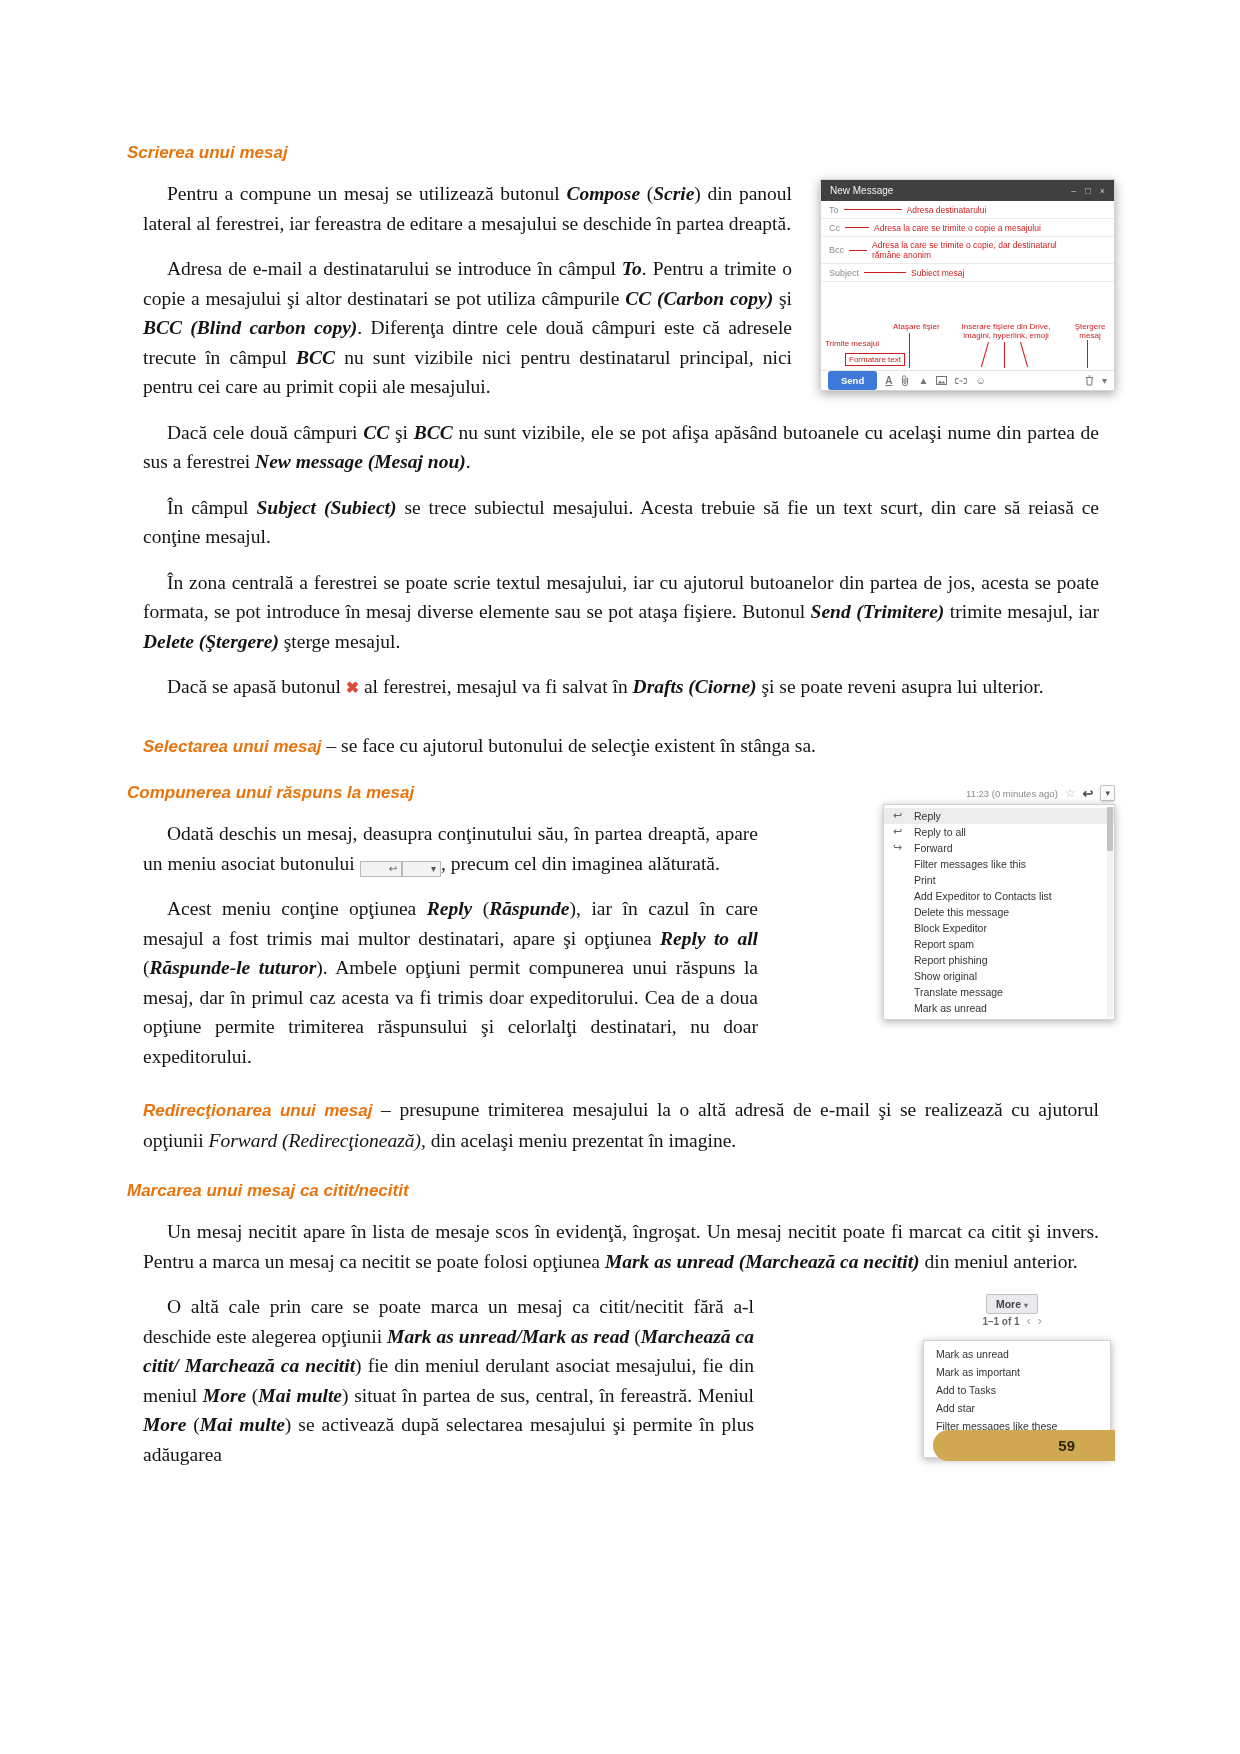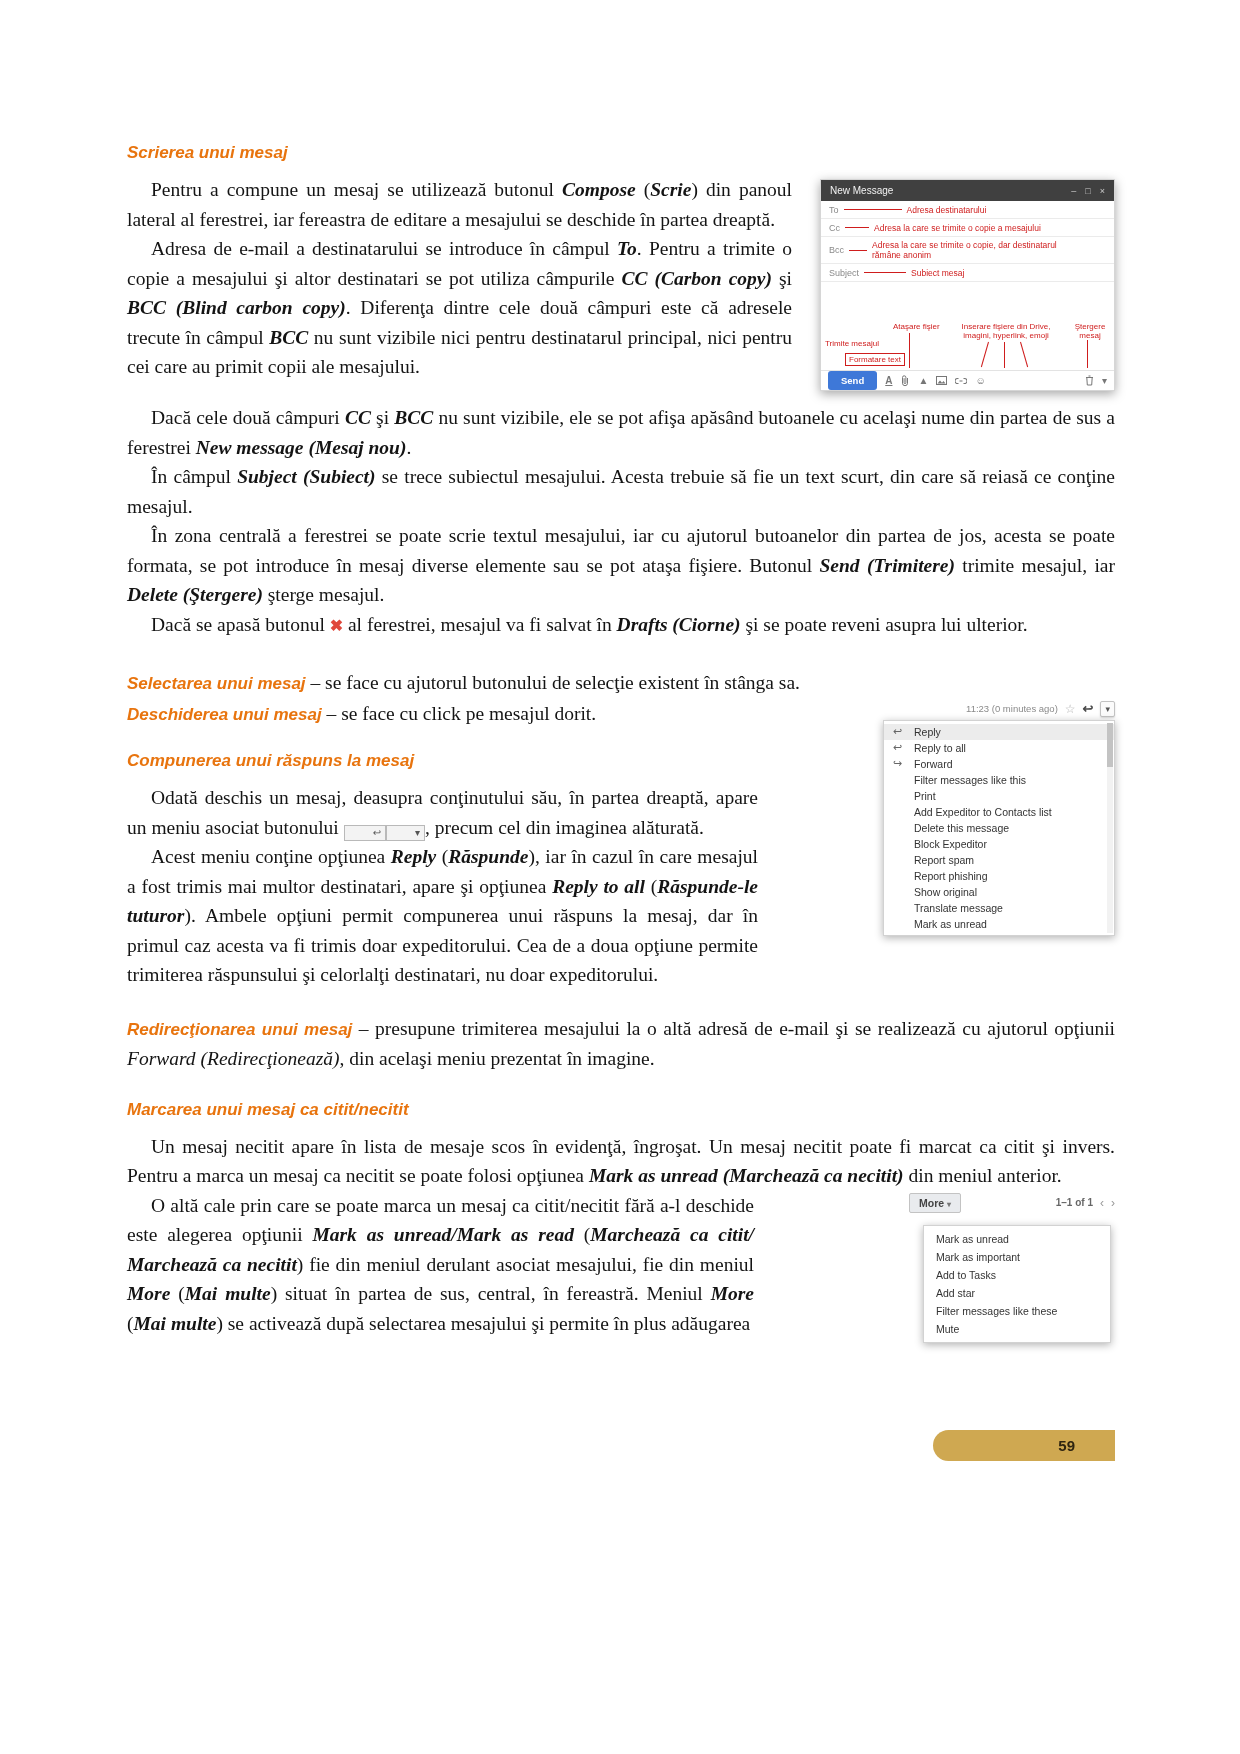--- a/index.html
+++ b/index.html
@@ -9,21 +9,21 @@
   .content { position:absolute; left:127px; top:143px; width:988px; }
   .content::after { content:""; display:block; clear:both; }
 
   .title { font-family:"Liberation Sans", sans-serif; font-weight:bold; font-size:20.5px;
            color:#E8740E; margin:0 0 22px 22px; }
   .sec-h { font-family:"Liberation Sans", sans-serif; font-weight:bold; font-style:italic;
            font-size:17px; color:#E8740E; margin:26px 0 12px 0; }
   .sec-h.first { margin-top:0; }
   .sec-inline { font-family:"Liberation Sans", sans-serif; font-weight:bold; font-style:italic;
                 font-size:17px; color:#E8740E; }
-  p { margin:0; text-align:justify; line-height:29.5px; }
+  p { margin:16px; text-align:justify; line-height:29.5px; }
   p.ind { text-indent:24px; }
   p.gap { margin-top:26px; }
   .clear { clear:both; }
 
   .xred { color:#E0483C; font-weight:bold; font-size:16px; font-family:"Liberation Sans", sans-serif; }
   .inline-btn { display:inline-block; vertical-align:-2px; border:1px solid #b9b9b9; background:#f3f3f3;
                 font-family:"Liberation Sans", sans-serif; font-style:normal; font-weight:normal;
                 font-size:10px; color:#555; padding:0 4px; line-height:14px; }
 
   
@@ -61,21 +61,21 @@
   .r-menu { position:relative; background:#fff; border:1px solid #d2d2d2; padding:3px 0;
             box-shadow:0 2px 8px rgba(0,0,0,.3); }
   .r-item { font-size:10.5px; color:#333; padding:2px 14px 2px 30px; position:relative; white-space:nowrap; }
   .r-item .mi { position:absolute; left:9px; top:1px; color:#666; font-size:11px; }
   .r-item.hl { background:#ececec; }
   .r-scrollbar { position:absolute; right:1px; top:2px; bottom:2px; width:6px; background:#f2f2f2; }
   .r-thumb { position:absolute; top:0; left:0; width:6px; height:44px; background:#c3c3c3; }
 
   
   .morewrap { float:right; width:206px; margin:2px 0 8px 155px; font-family:"Liberation Sans", sans-serif; }
-  .m-top { display:flex; align-items:center; justify-content:space-between; }
+  .m-top { display:flex; align-items:center; justify-content:space-between;flex-direction:column; }
   .more-btn { background:#e9ebee; border:1px solid #c3c3c3; border-radius:2px; color:#444;
               font-size:10.5px; font-weight:bold; padding:3px 9px; }
   .more-btn .ar { font-size:8px; color:#777; margin-left:3px; }
   .m-pag { color:#666; font-size:10px; display:flex; align-items:center; gap:7px; font-weight:bold; }
   .m-pag .pg-ar { color:#999; font-size:12px; font-weight:normal; }
   .m-menu { margin:12px 0 0 14px; background:#fff; border:1px solid #d2d2d2; width:188px;
             padding:4px 0; box-shadow:0 2px 8px rgba(0,0,0,.3); }
   .m-item { font-size:10.5px; color:#333; padding:3px 12px; white-space:nowrap; }
 
   
@@ -199,21 +199,20 @@
           <div class="r-item">Report phishing</div>
           <div class="r-item">Show original</div>
           <div class="r-item">Translate message</div>
           <div class="r-item">Mark as unread</div>
           <div class="r-scrollbar">
               <div class="r-thumb"></div>
             </div>
         </div>
       </div>
 
-      <p><span class="sec-inline">Deschiderea unui mesaj</span><span> – se face cu click pe mesajul dorit.</span></p>
 
       <h2 class="sec-h" style="margin-top:22px">Compunerea unui răspuns la mesaj</h2>
 
       <p class="ind"><span>Odată deschis un mesaj, deasupra conţinutului său, în partea dreaptă, apare un meniu asociat butonului </span><span class="inline-btn">↩</span><span class="inline-btn">▾</span><span>, precum cel din imaginea alăturată.</span></p>
       <p class="ind"><span>Acest meniu conţine opţiunea </span><span style="font-weight: bold; font-style: italic;">Reply</span><span> (</span><span style="font-weight: bold; font-style: italic;">Răspunde</span><span>), iar în cazul în care mesajul a fost trimis mai multor destinatari, apare şi opţiunea </span><span style="font-weight: bold; font-style: italic;">Reply to all</span><span> (</span><span style="font-weight: bold; font-style: italic;">Răspunde-le tuturor</span><span>). Ambele opţiuni permit compunerea unui răspuns la mesaj, dar în primul caz acesta va fi trimis doar expeditorului. Cea de a doua opţiune permite trimiterea răspunsului şi celorlalţi destinatari, nu doar expeditorului.</span></p>
     </div>
 
     <p class="gap" style="margin-top:24px"><span class="sec-inline">Redirecţionarea unui mesaj</span><span><span> – presupune trimiterea mesajului la o altă adresă de e-mail şi se realizează cu ajutorul opţiunii </span><span style="font-weight: normal; font-style: italic;">Forward (Redirecţionează)</span><span>, din acelaşi meniu prezentat în imagine.</span></span></p>
 
     <h2 class="sec-h clear" style="margin-top:26px">Marcarea unui mesaj ca citit/necitit</h2>

